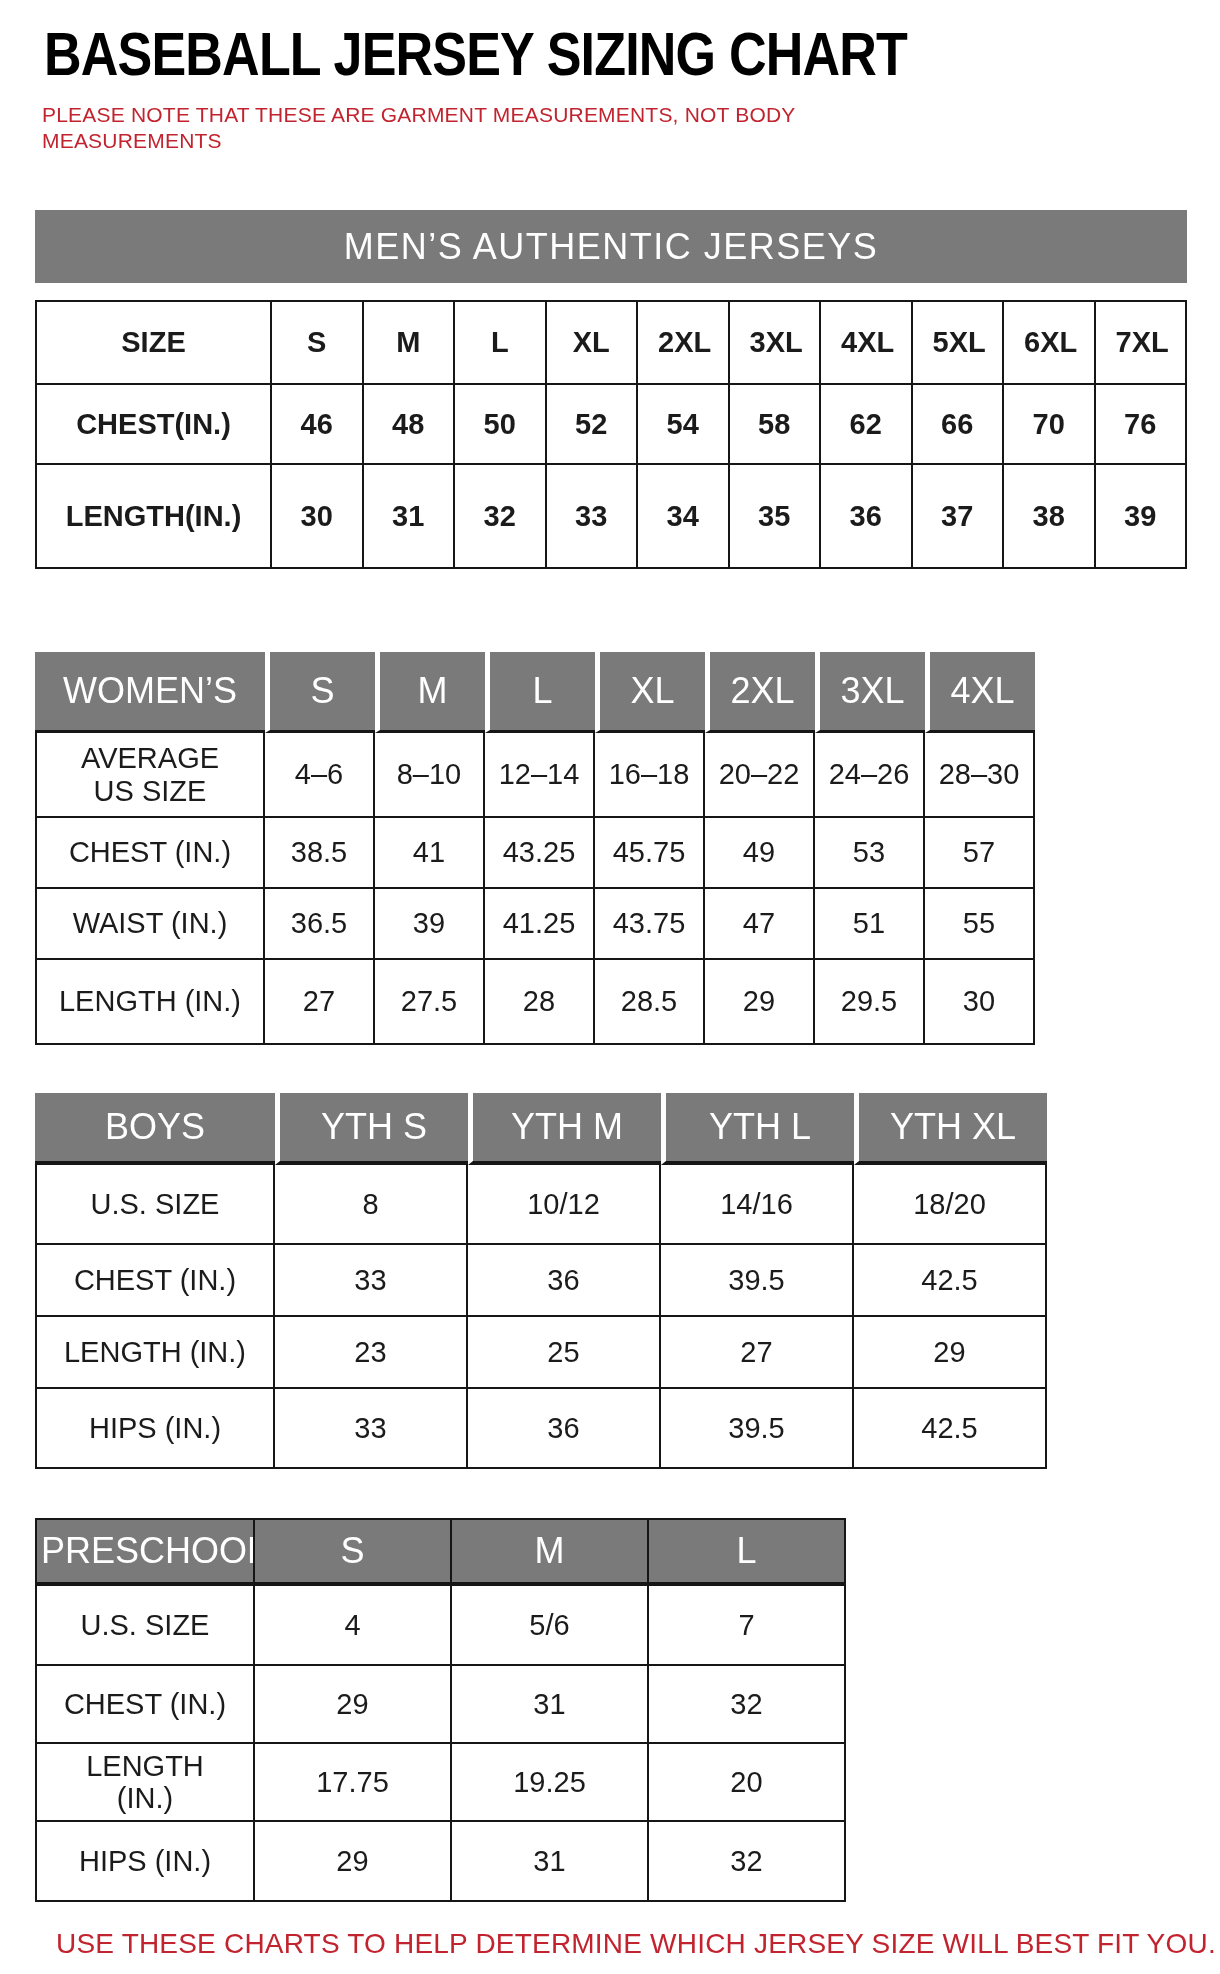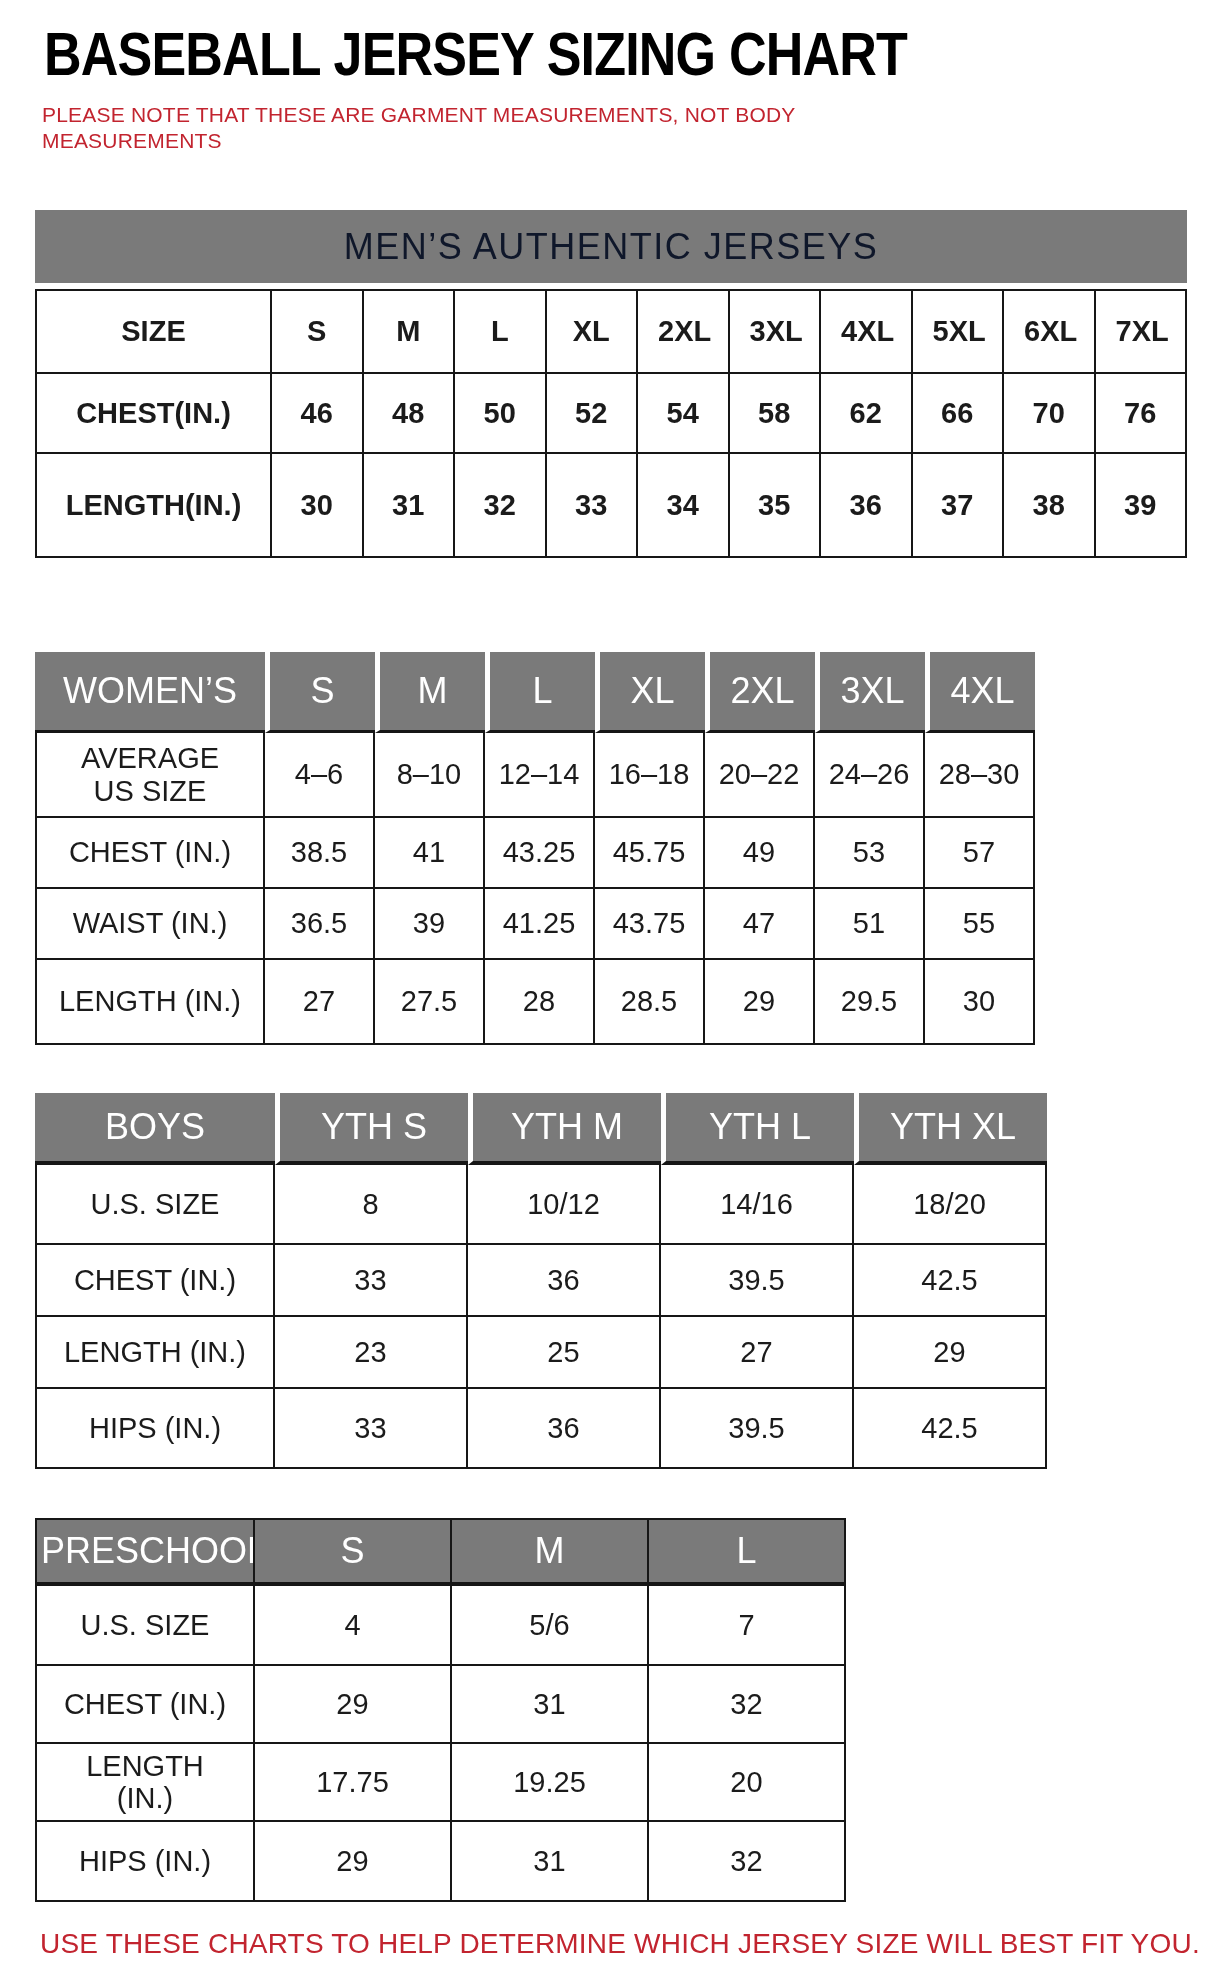--- a/index.html
+++ b/index.html
@@ -15,27 +15,27 @@
   .title{
     position:absolute;left:44px;top:18px;margin:0;
     font-size:62px;font-weight:700;letter-spacing:-1px;color:#000;
     transform:scaleX(.84);transform-origin:left top;white-space:nowrap;
   }
   .note{
     position:absolute;left:42px;top:102px;width:930px;margin:0;
     font-size:21px;line-height:1.26;letter-spacing:.2px;color:var(--red);
   }
   .footer{
-    position:absolute;left:36px;top:1924px;margin:4px;
+    position:absolute;left:52px;top:1924px;margin:4px;
     font-size:28px;letter-spacing:.2px;color:var(--red);white-space:nowrap;
   }
   .tbl-wrap{position:absolute;}
   .banner{
-    background:var(--gray);color:#0f172a;display:flex;align-items:center;justify-content:center;
-    font-size:36px;letter-spacing:1.5px;margin-bottom:6px;
+    background:var(--gray);color:#ffffff;display:flex;align-items:center;justify-content:center;
+    font-size:36px;letter-spacing:1.5px;margin-bottom:17px;
   }
   table.sz{border-spacing:0;table-layout:fixed;}
   .sz td{
     box-sizing:border-box;text-align:center;vertical-align:middle;
     font-size:29px;padding:0 4px;overflow:hidden;
     border-right:2px solid var(--bk);border-bottom:2px solid var(--bk);
   }
   .sz td:first-child{border-left:2px solid var(--bk);}
   .sz tr.toprow td{border-top:2px solid var(--bk);}
   .sz td.rlabel{line-height:1.12;padding:0 20px;}

